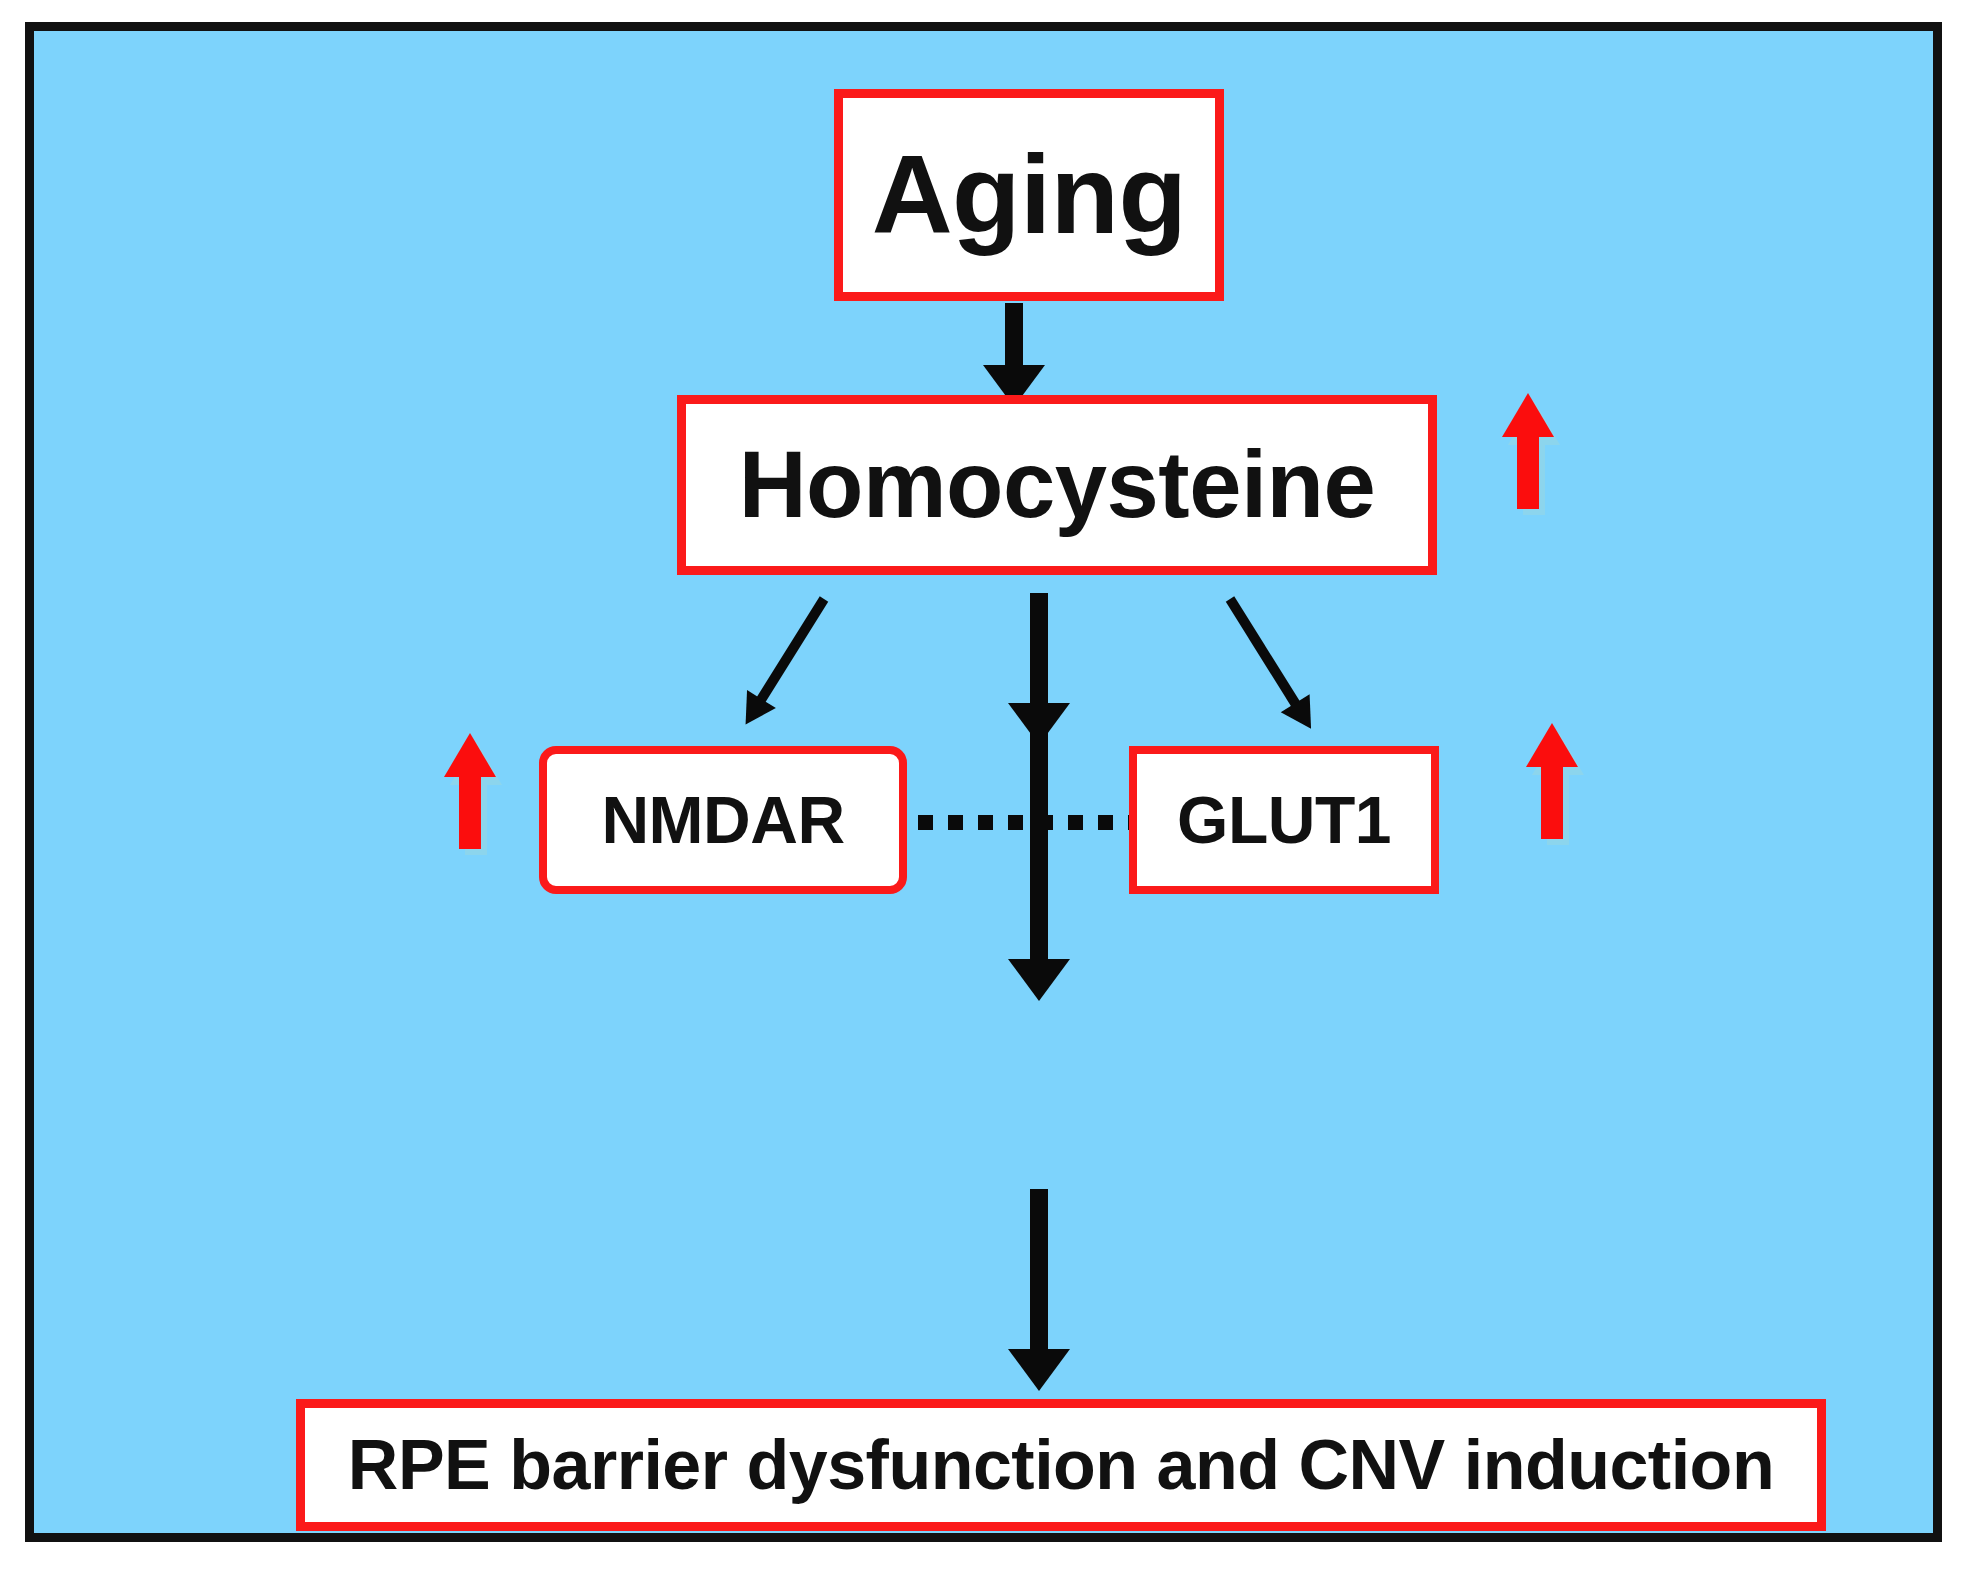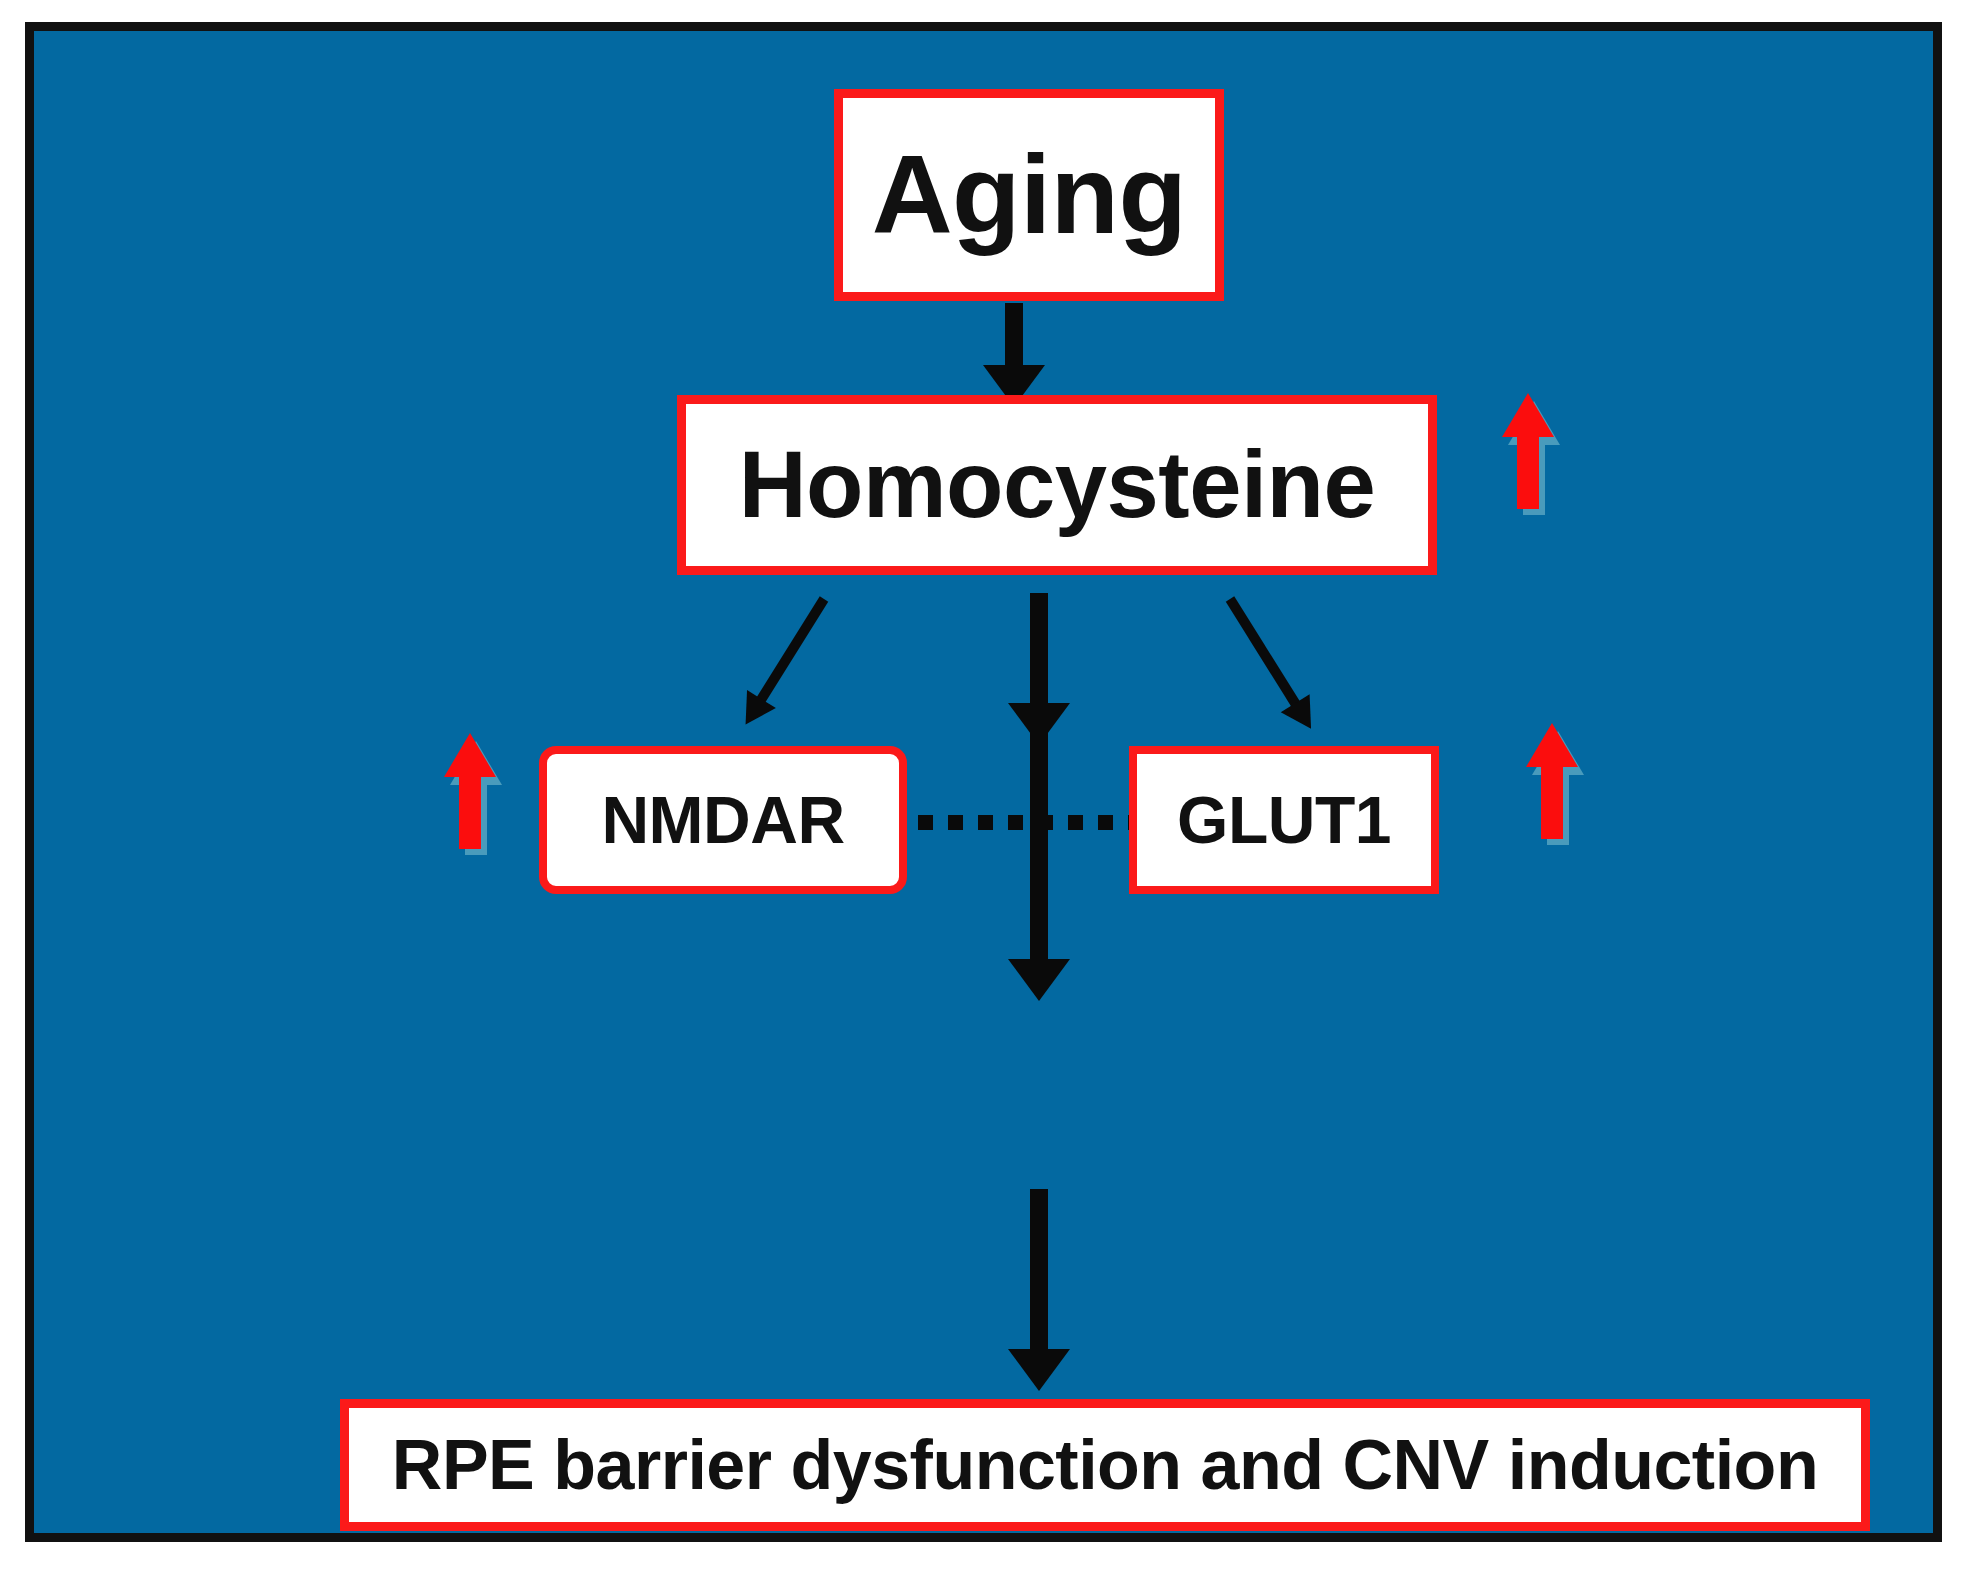--- a/index.html
+++ b/index.html
@@ -17,21 +17,21 @@
   }
   
   #outer-frame {
     position: absolute;
     left: 25px;
     top: 22px;
     width: 1917px;
     height: 1520px;
     border: 9px solid #111111;
     box-sizing: border-box;
-    background: #0369a1;
+    background: #7dd3fc;
   }
   #inner-canvas {
     position: absolute;
     inset: 0;
   }
 
   
   .node {
     position: absolute;
     box-sizing: border-box;
@@ -69,21 +69,20 @@
   }
   #node-mito {
     left: 98px; top: 1015px; width: 1795px; height: 135px;
     border-width: 8px;
     font-size: 70px;
   }
   #node-rpe {
     left: 262px; top: 1368px; width: 1530px; height: 132px;
     border-width: 9px;
     font-size: 70px;
-    margin-left: 44px;
   }
 
   
   .v-arrow {
     position: absolute;
     width: 0; height: 0;
   }
   .v-arrow .shaft {
     position: absolute;
     background: #0a0a0a;

